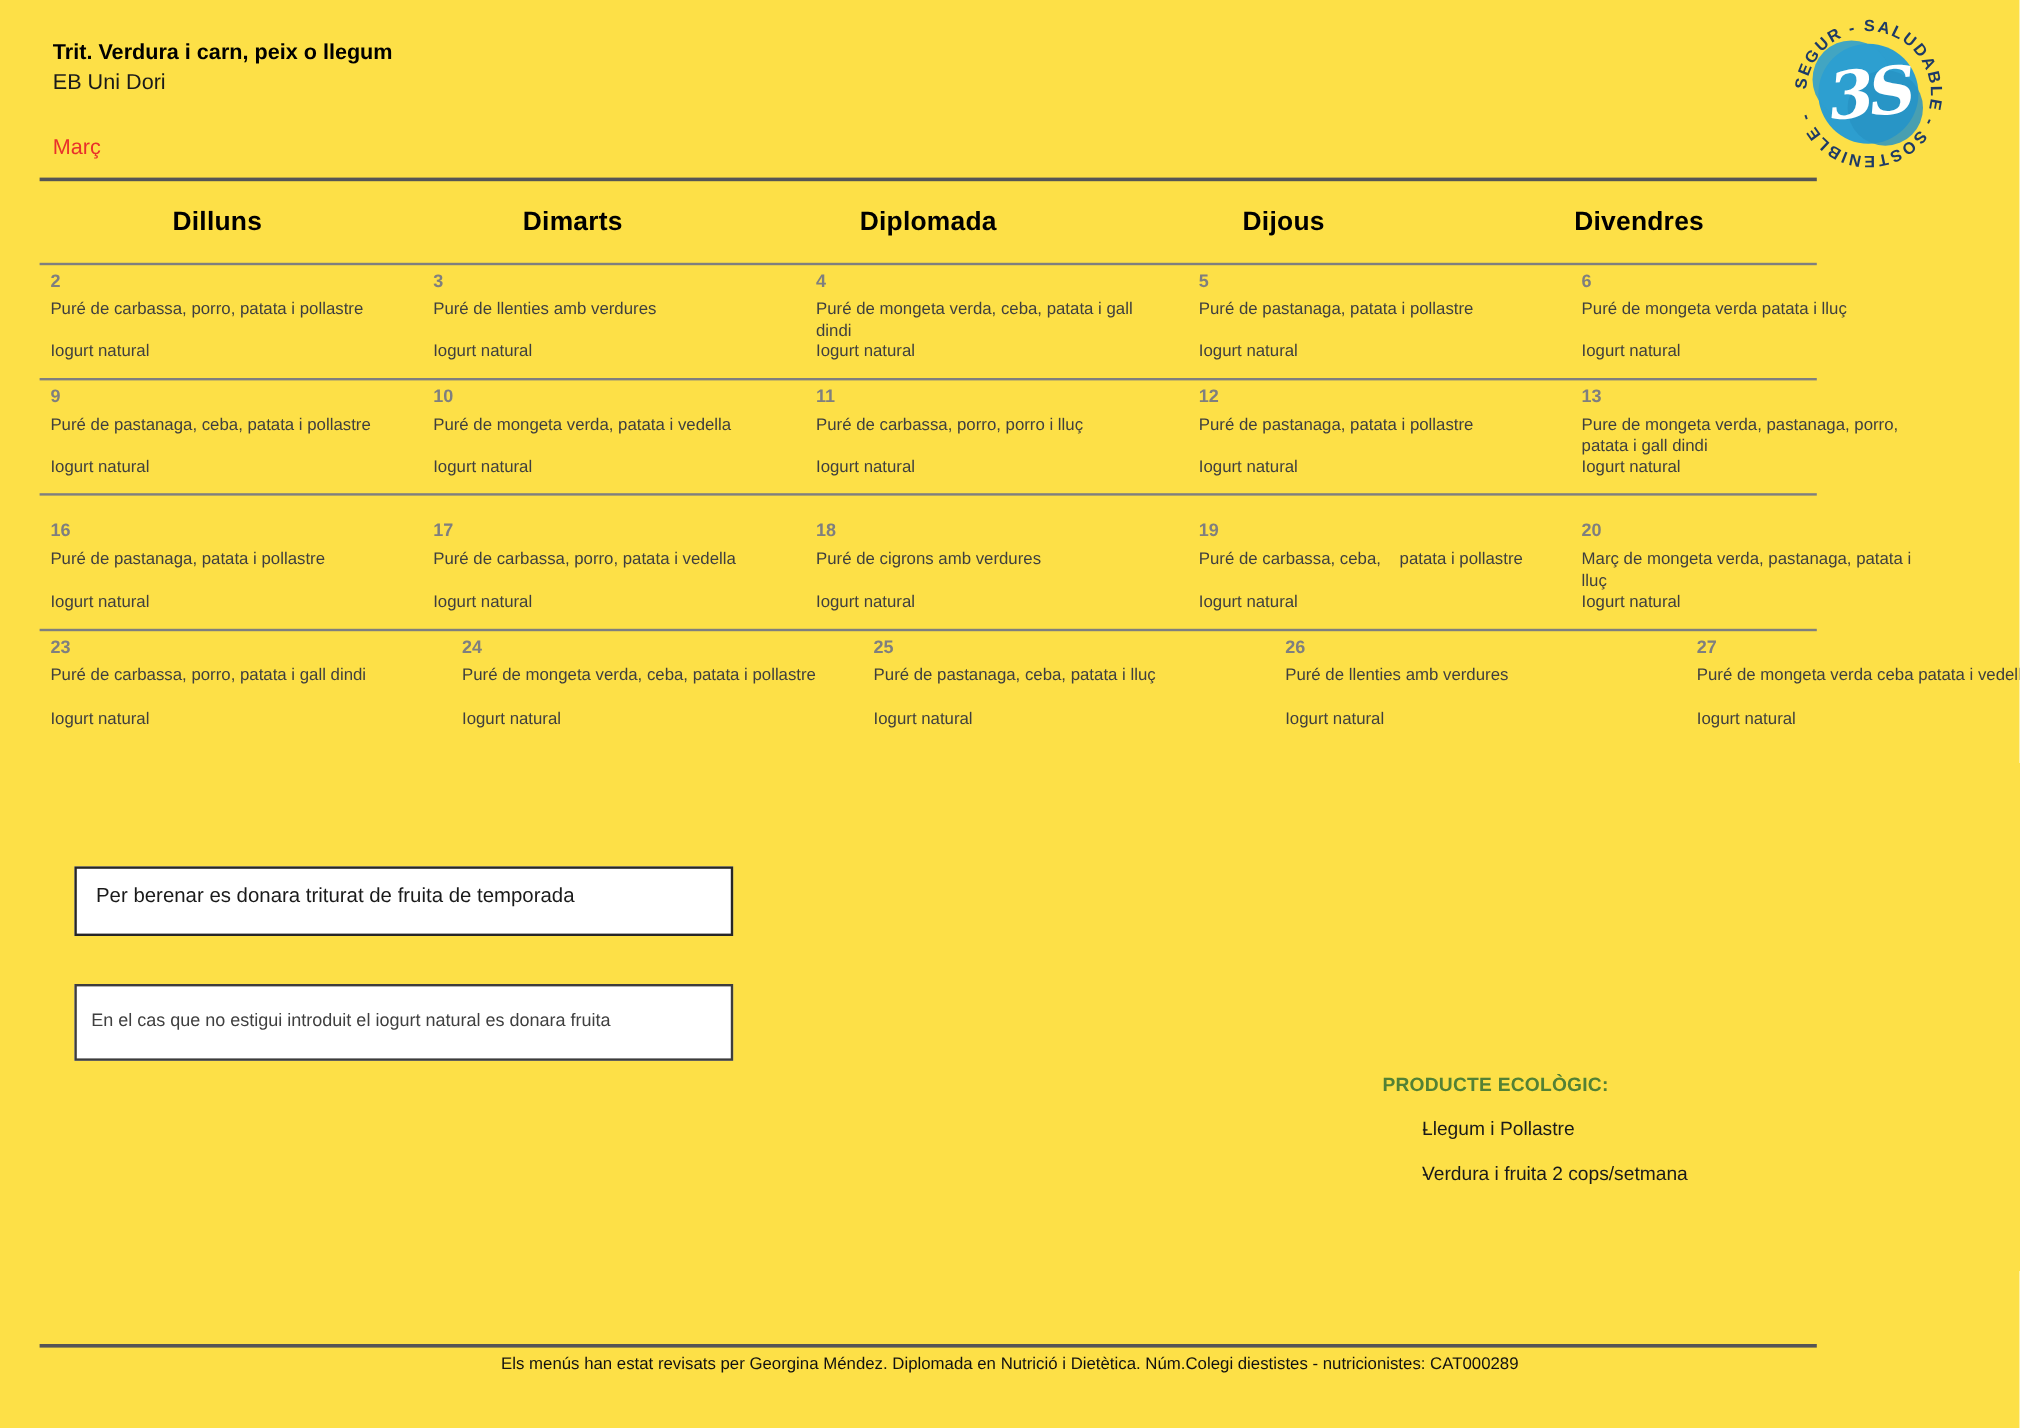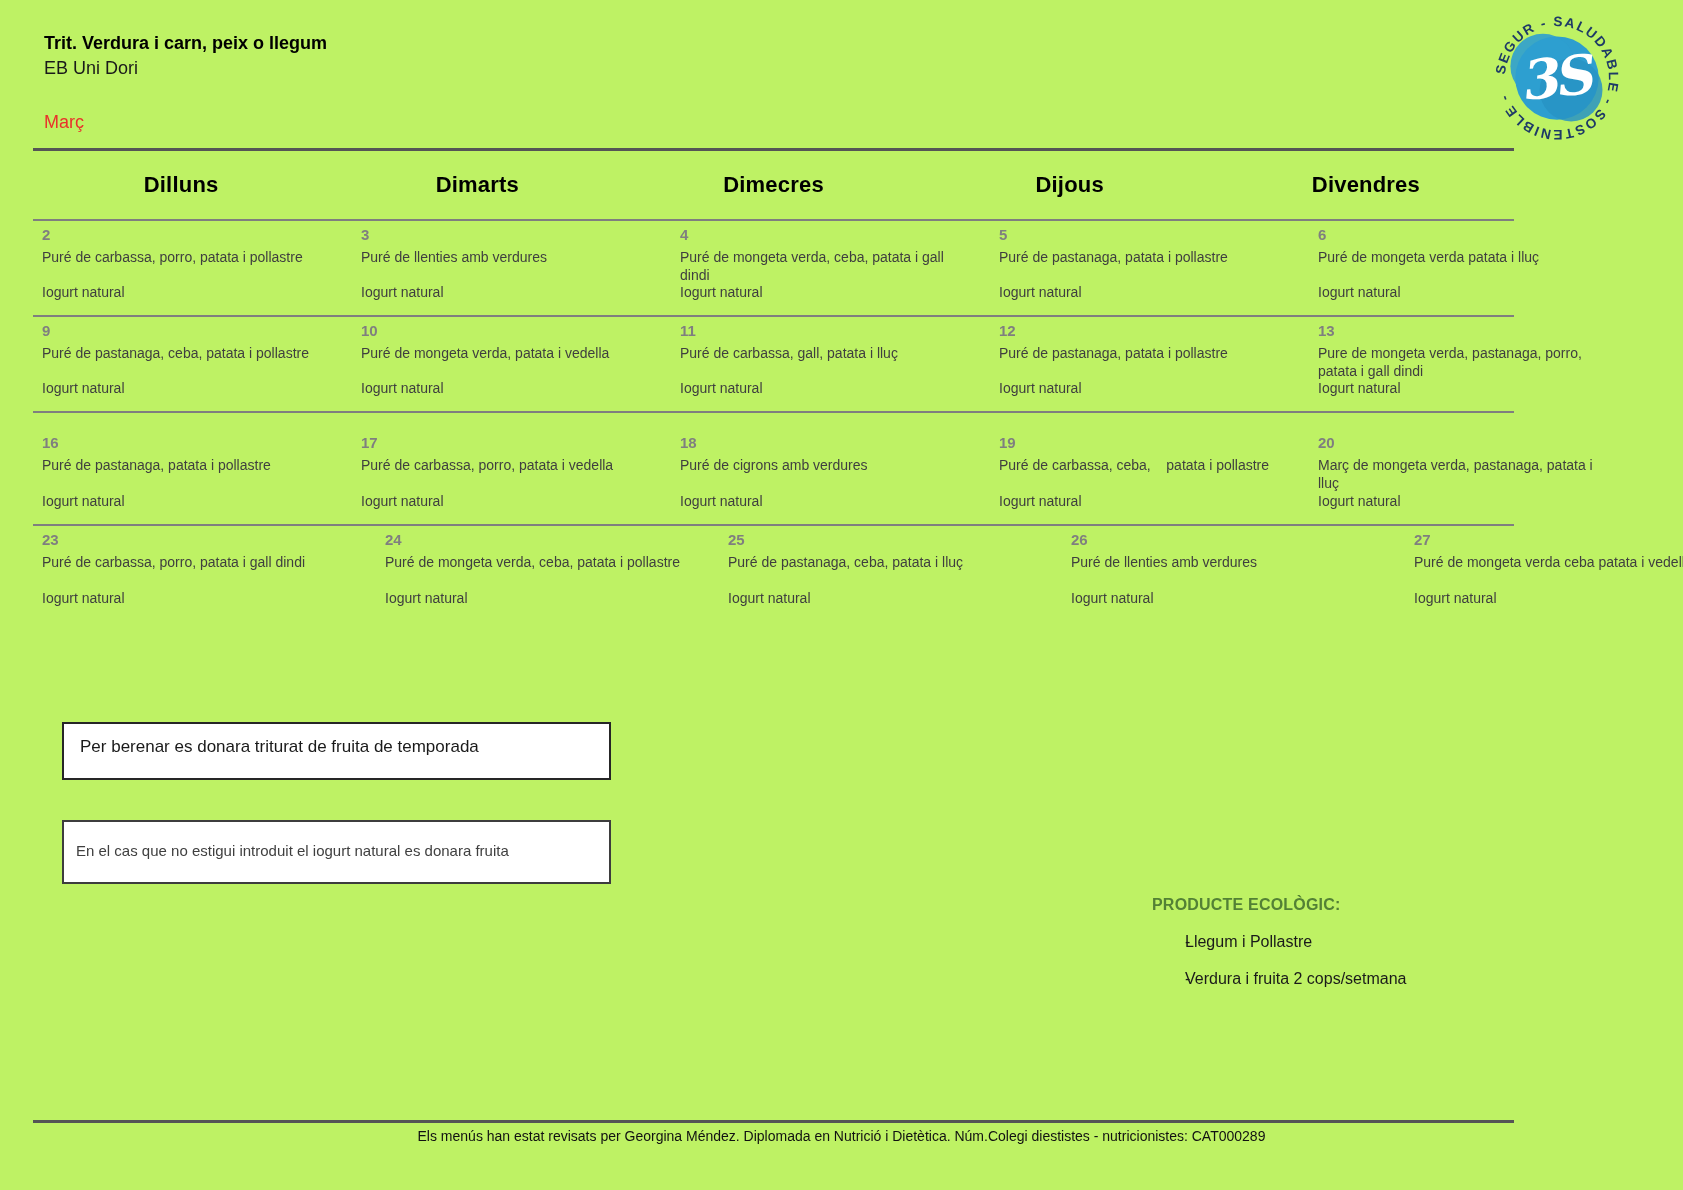--- a/index.html
+++ b/index.html
@@ -2,21 +2,21 @@
 <html><head>
 <meta charset="utf-8">
 <style>
   * { box-sizing: border-box; margin: 0; padding: 0; }
   html, body { background: #ffffff; }
   body { font-family: "Liberation Sans", sans-serif; }
   .page {
     position: relative;
     width: 1683px;
     height: 1190px;
-    background: #bef264;
+    background: #fde047;
     overflow: hidden;
   }
 
   
   .doc-title {
     position: absolute; left: 44px; top: 33px;
     font-size: 18px; font-weight: bold; color: #000000;
   }
   .doc-subtitle {
     position: absolute; left: 44px; top: 58px;
@@ -135,21 +135,21 @@
       <text x="61" y="78" text-anchor="middle" font-family="DejaVu Serif, serif" font-size="50" font-style="italic" font-weight="bold" fill="#ffffff" letter-spacing="-4" transform="rotate(-6 60 60)">3S</text>
     </svg>
   </div>
 
   <div class="cal">
     <div class="rule rule-dark"></div>
 
     <div class="head-row">
       <div class="weekday">Dilluns</div>
       <div class="weekday">Dimarts</div>
-      <div class="weekday">Dimecres</div>
+      <div class="weekday">Diplomada</div>
       <div class="weekday">Dijous</div>
       <div class="weekday">Divendres</div>
     </div>
 
     <div class="rule"></div>
 
     <div class="week w1">
       <div class="cell">
         <div class="day-num">2</div>
         <div class="menu">Puré de carbassa, porro, patata i pollastre</div>
@@ -185,21 +185,21 @@
         <div class="menu">Puré de pastanaga, ceba, patata i pollastre</div>
         <div class="dessert">Iogurt natural</div>
       </div>
       <div class="cell">
         <div class="day-num">10</div>
         <div class="menu">Puré de mongeta verda, patata i vedella</div>
         <div class="dessert">Iogurt natural</div>
       </div>
       <div class="cell">
         <div class="day-num">11</div>
-        <div class="menu">Puré de carbassa, gall, patata i lluç</div>
+        <div class="menu">Puré de carbassa, porro, porro i lluç</div>
         <div class="dessert">Iogurt natural</div>
       </div>
       <div class="cell">
         <div class="day-num">12</div>
         <div class="menu">Puré de pastanaga, patata i pollastre</div>
         <div class="dessert">Iogurt natural</div>
       </div>
       <div class="cell">
         <div class="day-num">13</div>
         <div class="menu">Pure de mongeta verda, pastanaga, porro, patata i gall dindi</div>

